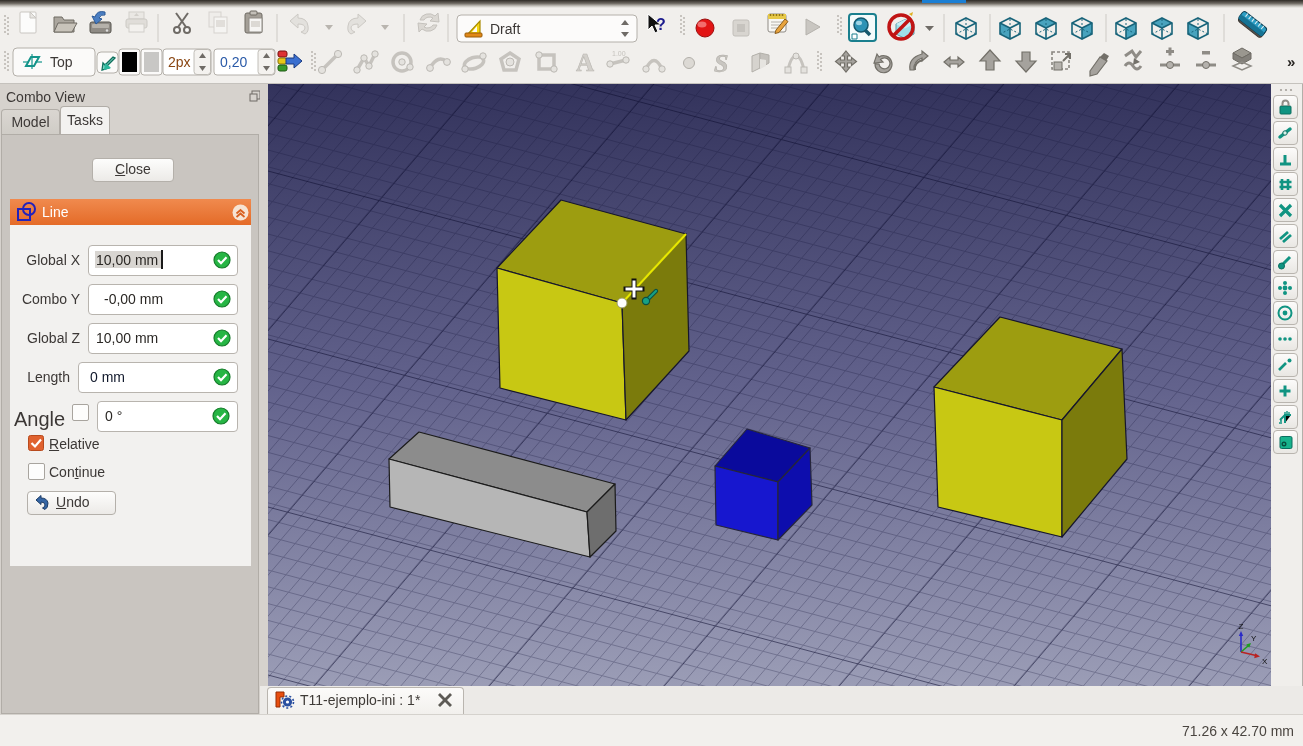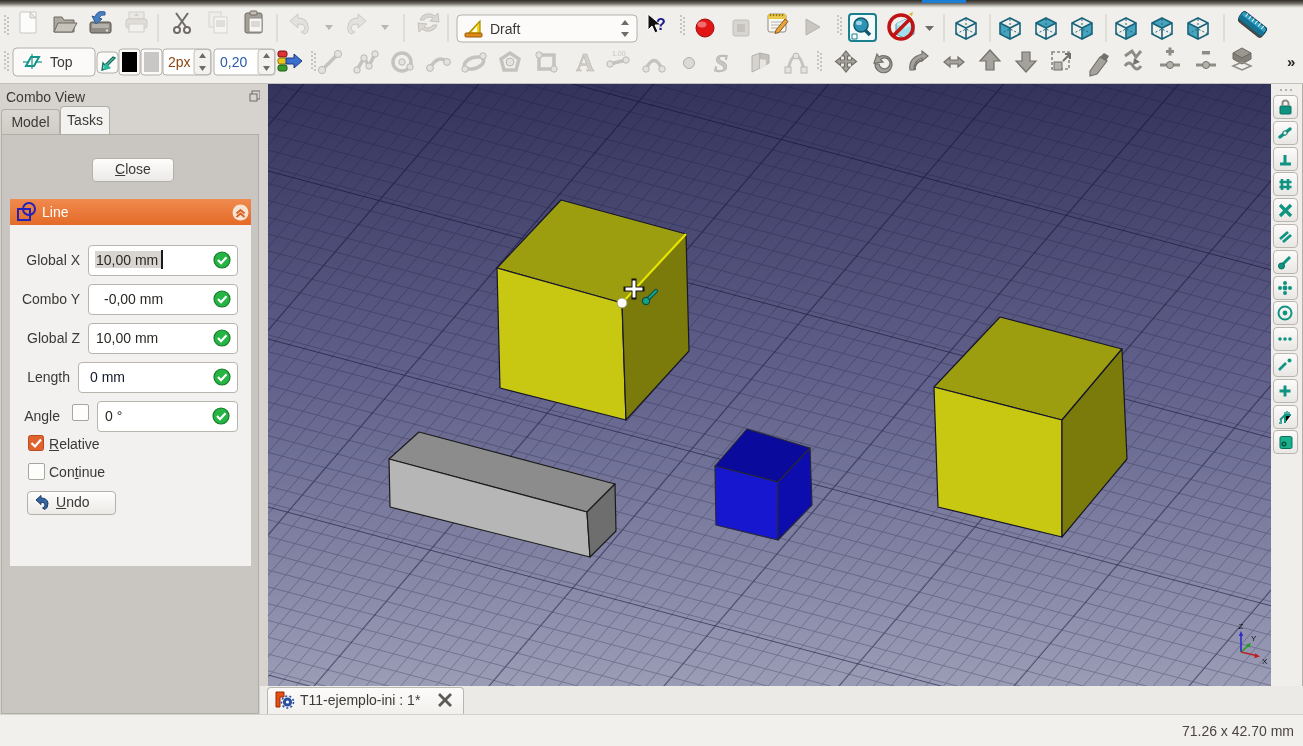--- a/index.html
+++ b/index.html
@@ -444,21 +444,21 @@
     <circle cx="9" cy="9" r="8" fill="#26b544" stroke="#157a2a" stroke-width="1.2"></circle>
     <path d="M5 9 l3 3.2 5.5 -6" stroke="#fff" stroke-width="2.2" fill="none"></path>
   </svg>
 <div style="position:absolute;left:14px;top:369px;width:56px;text-align:right;font-size:14px;color:#3c3836">Length</div>
 <div style="position:absolute;left:78px;top:362px;width:158px;height:29px;background:#fff;border:1px solid #b8b4ae;border-radius:4px"></div>
 <div style="position:absolute;left:90px;top:369px;font-size:14px;color:#0f172a">0 mm</div>
 <svg style="position:absolute;left:213px;top:368px" width="18" height="18">
     <circle cx="9" cy="9" r="8" fill="#26b544" stroke="#157a2a" stroke-width="1.2"></circle>
     <path d="M5 9 l3 3.2 5.5 -6" stroke="#fff" stroke-width="2.2" fill="none"></path>
   </svg>
-<div style="position:absolute;left:14px;top:408px;width:46px;text-align:right;font-size:14px;color:#3c3836">Angle</div>
+<div style="position:absolute;left:14px;top:408px;width:46px;font-size:20px;color:#3c3836">Angle</div>
 <div style="position:absolute;left:72px;top:404px;width:15px;height:15px;background:#fdfdfc;border:1px solid #a8a49e;border-radius:2px"></div>
 <div style="position:absolute;left:97px;top:401px;width:139px;height:29px;background:#fff;border:1px solid #b8b4ae;border-radius:4px"></div>
 <div style="position:absolute;left:105px;top:408px;font-size:14px;color:#2a2724">0 °</div>
 <svg style="position:absolute;left:212px;top:407px" width="18" height="18">
     <circle cx="9" cy="9" r="8" fill="#26b544" stroke="#157a2a" stroke-width="1.2"></circle>
     <path d="M5 9 l3 3.2 5.5 -6" stroke="#fff" stroke-width="2.2" fill="none"></path>
   </svg>
 <svg style="position:absolute;left:28px;top:435px" width="17" height="17">
     <rect x="0.5" y="0.5" width="15" height="15" rx="2" fill="#e0622f" stroke="#b84a1d"></rect>
     <path d="M3.5 8 l3.5 3.5 6 -7" stroke="#fff" stroke-width="2.2" fill="none"></path>

